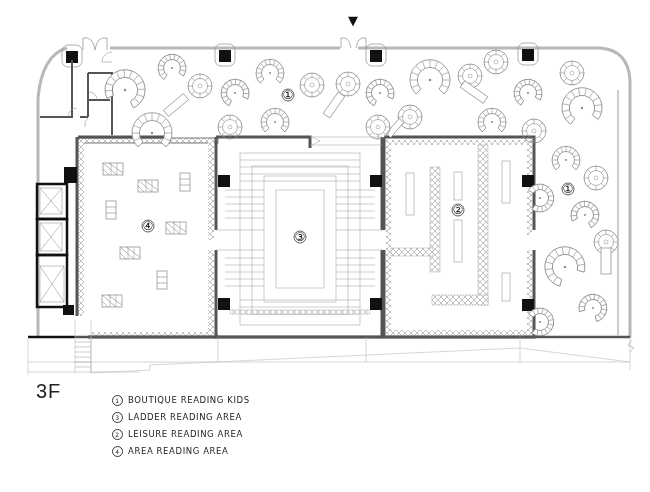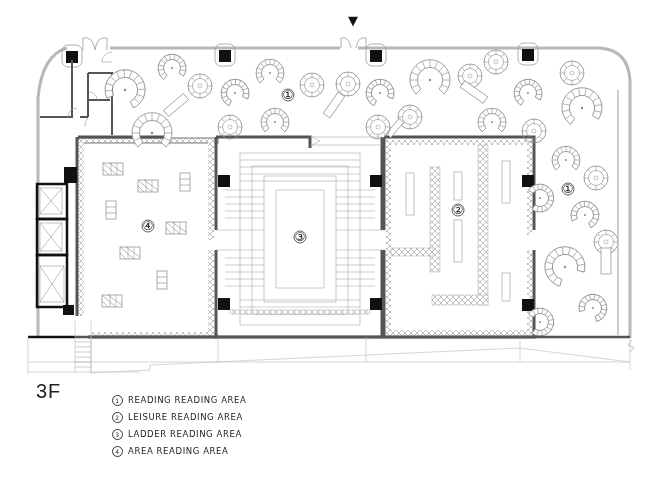--- a/index.html
+++ b/index.html
@@ -241,27 +241,27 @@
     <path d="M75,342 L91,342 M75,347 L91,347 M75,352 L91,352 M75,357 L91,357 M75,362 L91,362 M75,367 L91,367" stroke="#999" stroke-width="0.5"></path>
     <path d="M632,340 L628,345 L634,348 L630,352" stroke="#999" stroke-width="0.6"></path>
   </g>
 </svg>
 
 <div class="floor-label">3F</div>
 
 <ul class="legend">
   <li>
     <span class="num">1</span>
-    <span>READING READING AREA</span>
+    <span>BOUTIQUE READING KIDS</span>
+  </li>
+  <li>
+    <span class="num">3</span>
+    <span>LADDER READING AREA</span>
   </li>
   <li>
     <span class="num">2</span>
     <span>LEISURE READING AREA</span>
   </li>
   <li>
-    <span class="num">3</span>
-    <span>LADDER READING AREA</span>
-  </li>
-  <li>
     <span class="num">4</span>
     <span>AREA READING AREA</span>
   </li>
 </ul>
 
 </body></html>

